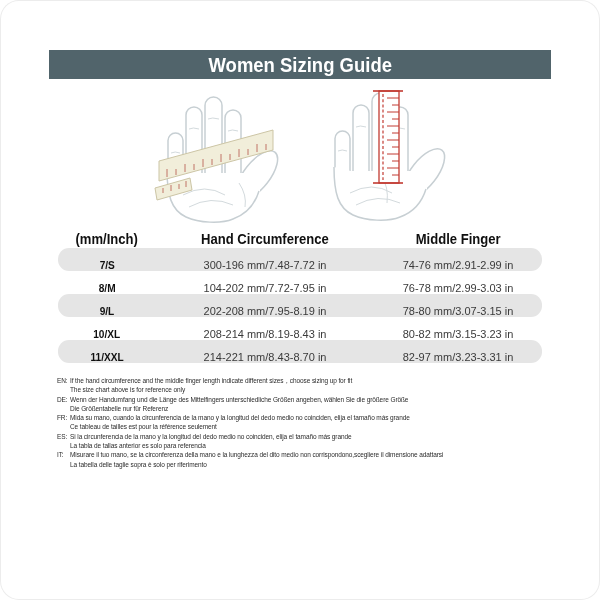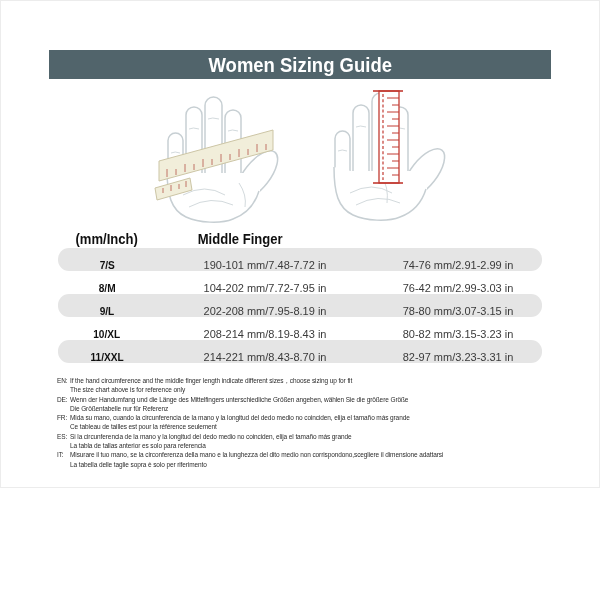--- a/index.html
+++ b/index.html
@@ -1,18 +1,18 @@
 <!DOCTYPE html>
 <html><head>
 <meta charset="utf-8">
 <style>
   html,body{margin:0;padding:0;background:#fff;}
   body{font-family:"Liberation Sans","DejaVu Sans",sans-serif;}
-  .page{position:relative;width:600px;height:488px;background:#fff;overflow:hidden;
-        box-shadow:inset 0 0 0 1px #ececec;}
+  .page{position:relative;width:600px;height:600px;background:#fff;overflow:hidden;
+        box-shadow:inset 0 0 0 1px #ececec;border-radius:19px;}
 
   
   .titlebar{position:absolute;left:49px;top:50px;width:502px;height:29px;
             background:#51646b;display:flex;align-items:center;justify-content:center;}
   .titlebar .title{color:#fff;font-weight:bold;font-size:21px;letter-spacing:0px;
             display:inline-block;transform:scaleX(0.88);white-space:nowrap;}
 
   
   .illos{position:absolute;left:0;top:83px;width:600px;height:140px;}
   .illo-left{position:absolute;left:153px;top:0;}
@@ -139,32 +139,33 @@
         </g>
         <line x1="50" y1="8" x2="80" y2="8" stroke="#c23b32" stroke-width="1.6"></line>
         <line x1="50" y1="100" x2="80" y2="100" stroke="#c23b32" stroke-width="1.6"></line>
       </g>
     </svg>
   </div>
 
   <div class="sizing-table">
     <div class="trow head">
       <div class="c1 hcell"><span>(mm/Inch)</span></div>
+      <div class="c2 hcell"><span>Hand Circumference</span></div>
       <div class="c3 hcell"><span>Middle Finger</span></div>
     </div>
 
     <div class="trow alt">
       <div class="c1 sizecell"><span>7/S</span></div>
-      <div class="c2 datacell">190-101 mm/7.48-7.72 in</div>
+      <div class="c2 datacell">300-196 mm/7.48-7.72 in</div>
       <div class="c3 datacell">74-76 mm/2.91-2.99 in</div>
     </div>
     <div class="trow">
       <div class="c1 sizecell"><span>8/M</span></div>
       <div class="c2 datacell">104-202 mm/7.72-7.95 in</div>
-      <div class="c3 datacell">76-42 mm/2.99-3.03 in</div>
+      <div class="c3 datacell">76-78 mm/2.99-3.03 in</div>
     </div>
     <div class="trow alt">
       <div class="c1 sizecell"><span>9/L</span></div>
       <div class="c2 datacell">202-208 mm/7.95-8.19 in</div>
       <div class="c3 datacell">78-80 mm/3.07-3.15 in</div>
     </div>
     <div class="trow">
       <div class="c1 sizecell"><span>10/XL</span></div>
       <div class="c2 datacell">208-214 mm/8.19-8.43 in</div>
       <div class="c3 datacell">80-82 mm/3.15-3.23 in</div>

